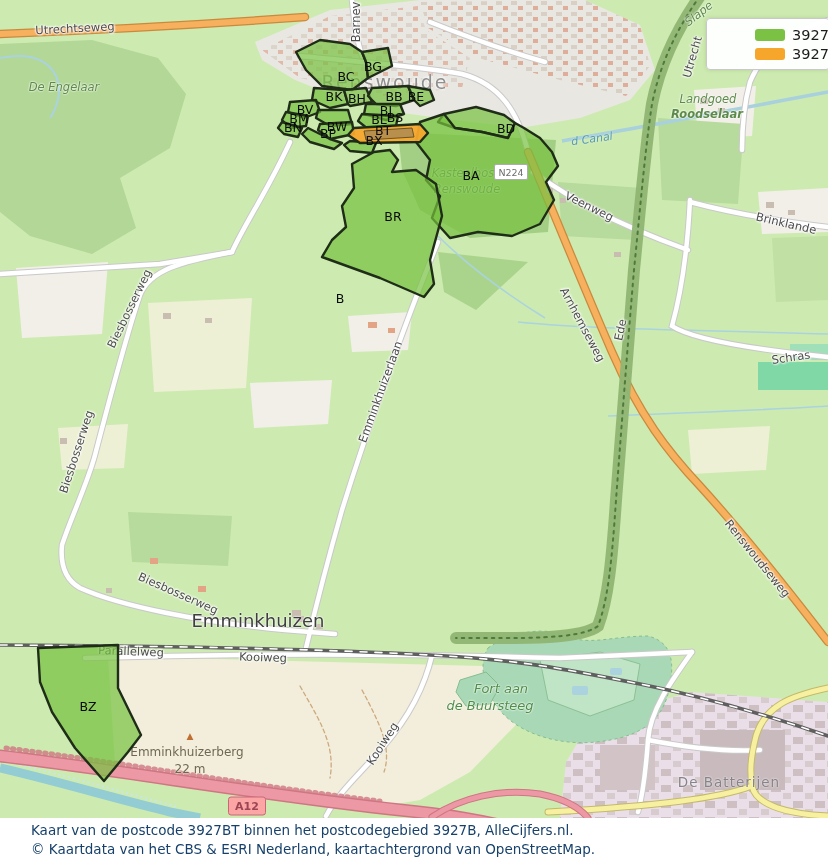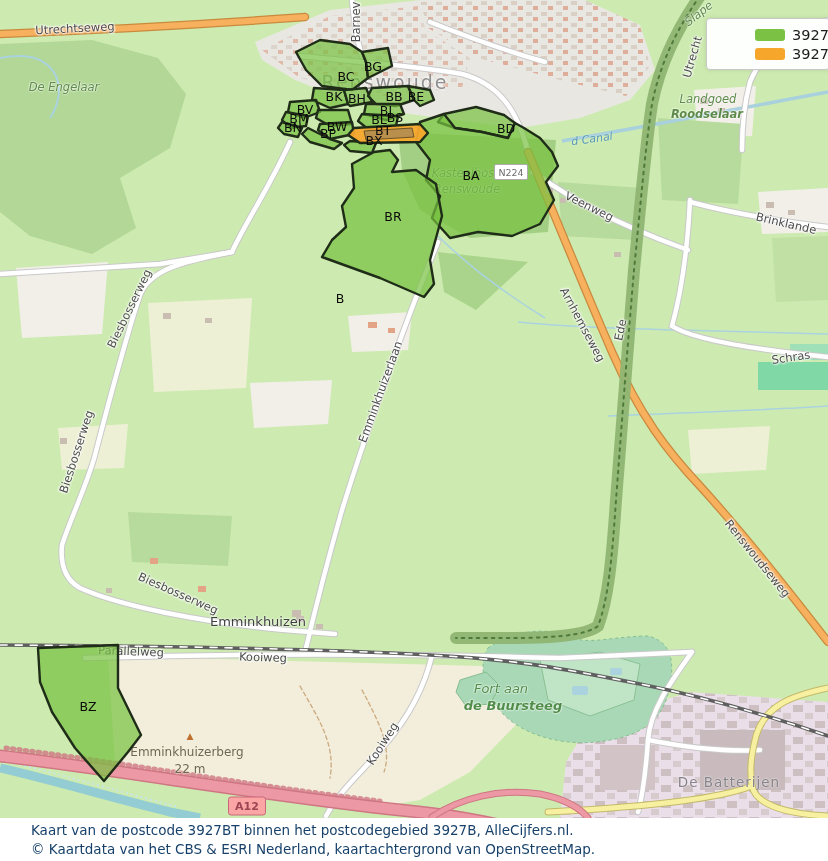--- a/index.html
+++ b/index.html
@@ -3,21 +3,21 @@
 <meta charset="utf-8">
 <style>
   html,body{margin:0;padding:0;background:#fff;}
   #stage{position:relative;width:828px;height:861px;overflow:hidden;font-family:"DejaVu Sans",sans-serif;background:#fff;}
   #map-canvas{position:absolute;left:0;top:0;width:828px;height:818px;overflow:hidden;background:#cdebb0;}
   #map-canvas svg{position:absolute;left:0;top:0;}
   .layer{position:absolute;left:0;top:0;width:828px;height:818px;pointer-events:none;}
   .lbl{position:absolute;transform:translate(-50%,-50%) rotate(var(--r,0deg));white-space:nowrap;line-height:1;}
   .road{font-size:11.5px;color:#4c4c4c;text-shadow:0 0 2px #fff,0 0 2px #fff,1px 1px 2px #fff,-1px -1px 2px #fff;}
   .town{font-size:19px;color:#8f8f8f;letter-spacing:2px;text-shadow:0 0 3px #fff,0 0 3px #fff;}
-  .hamlet{font-size:13px;color:#3f3f3f;text-shadow:0 0 2px #fff,0 0 2px #fff;}
+  .hamlet{font-size:18px;color:#3f3f3f;text-shadow:0 0 2px #fff,0 0 2px #fff;}
   .green{font-size:11.5px;font-style:italic;color:#5d8a4a;text-shadow:0 0 2px #fff,0 0 2px #fff;}
   .green-lg{font-size:13px;font-style:italic;color:#4f8d49;text-shadow:0 0 2px #fff,0 0 2px #fff;}
   .water{font-size:11px;font-style:italic;color:#579ab5;text-shadow:0 0 2px #e8f4e0;}
   .gray{font-size:13.5px;color:#87838a;letter-spacing:1px;text-shadow:0 0 2px #fff;}
   .peak{font-size:12px;color:#6e6753;text-shadow:0 0 2px #f4f0dd,0 0 2px #f4f0dd;}
   .region{font-size:12.5px;color:#0a0a0a;}
   #peak-triangle{position:absolute;left:190px;top:736px;transform:translate(-50%,-50%);font-size:9px;color:#bf7030;}
   .shield{position:absolute;transform:translate(-50%,-50%);display:flex;align-items:center;justify-content:center;}
   #n224-shield{left:511px;top:172px;width:32px;height:14px;background:#fff;border:1px solid #adadad;border-radius:2px;font-size:9.5px;color:#6e6e6e;}
   #a12-shield{left:247px;top:806px;width:36px;height:17px;background:#fca5a5;border:1.5px solid #c9677a;border-radius:3px;font-size:11px;font-weight:bold;color:#9c4553;}
@@ -218,21 +218,21 @@
         <span class="lbl road" style="left: 77px; top: 452px; --r: -72deg;">Biesbosserweg</span>
         <span class="lbl road" style="left: 178px; top: 594px; --r: 24deg;">Biesbosserweg</span>
         <span class="lbl road" style="left: 381px; top: 392px; --r: -70deg;">Emminkhuizerlaan</span>
         <span class="lbl hamlet" style="left: 258px; top: 621px; --r: 0deg;">Emminkhuizen</span>
         <span class="lbl road" style="left: 131px; top: 652px; --r: 2deg;">Parallelweg</span>
         <span class="lbl road" style="left: 263px; top: 658px; --r: 2deg;">Kooiweg</span>
         <span class="lbl road" style="left: 383px; top: 744px; --r: -57deg;">Kooiweg</span>
         <span class="lbl peak" style="left: 187px; top: 752px; --r: 0deg;">Emminkhuizerberg</span>
         <span class="lbl peak" style="left: 190px; top: 769px; --r: 0deg;">22 m</span>
         <span class="lbl green-lg" style="left: 501px; top: 688px; --r: 0deg;">Fort aan</span>
-        <span class="lbl green-lg" style="left: 513px; top: 705px; font-weight: bold; --r: 0deg;">de Buursteeg</span>
+        <span class="lbl green-lg" style="left: 490px; top: 705px; --r: 0deg;">de Buursteeg</span>
         <span class="lbl gray" style="left: 729px; top: 783px; --r: 0deg;">De Batterijen</span>
       </div>
 
     <svg class="layer" width="828" height="818" viewBox="0 0 828 818">
       <path class="pc" d="M296,52 L320,40 L350,44 L362,52 L366,62 L368,78 L352,90 L322,86 L306,70 Z"></path>
       <path class="pc" d="M362,52 L388,48 L392,66 L368,78 L366,62 Z"></path>
       <path class="pc" d="M314,88 L344,90 L348,104 L330,108 L312,100 Z"></path>
       <path class="pc" d="M344,90 L366,88 L372,102 L350,106 L348,104 Z"></path>
       <path class="pc" d="M372,88 L408,86 L414,100 L396,106 L376,104 L368,96 Z"></path>
       <path class="pc" d="M408,86 L430,90 L434,100 L420,106 L414,100 Z"></path>

